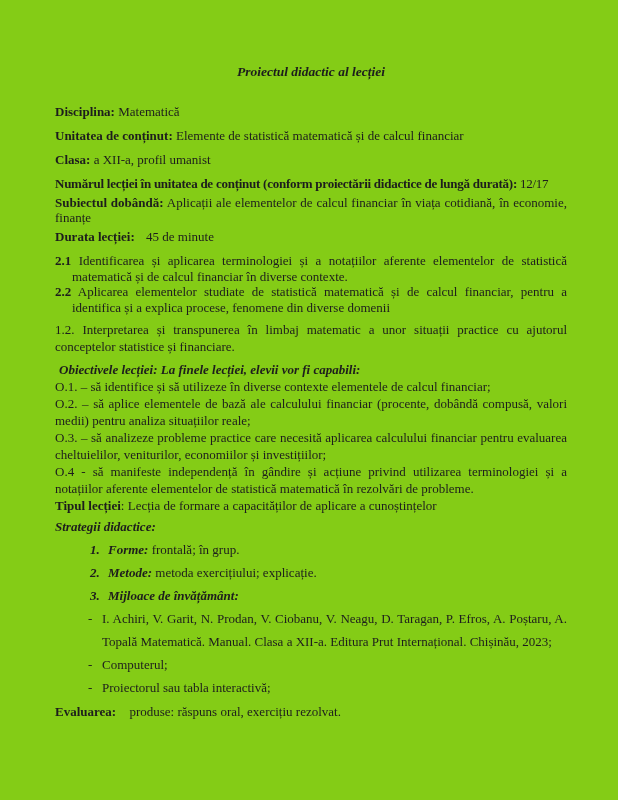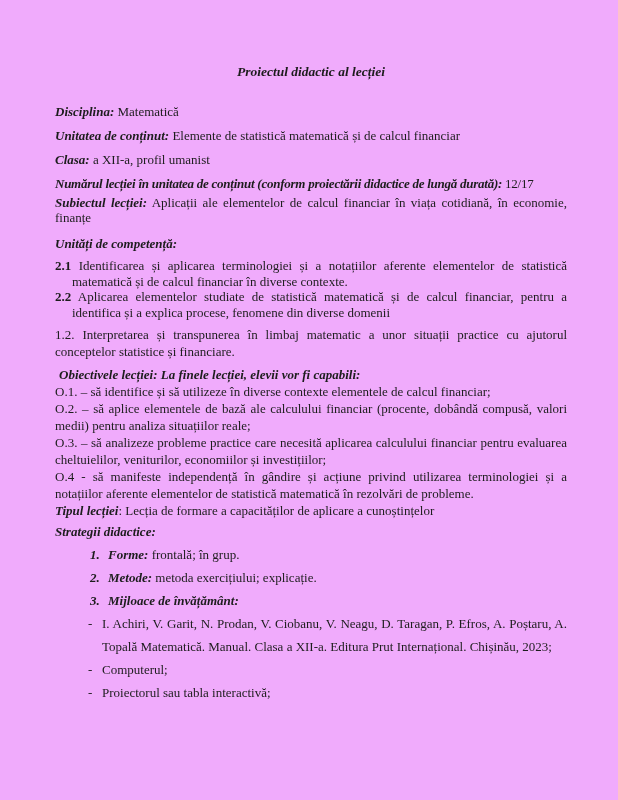--- a/index.html
+++ b/index.html
@@ -2,35 +2,35 @@
 <html><head>
 <meta charset="utf-8">
 <style>
   * { box-sizing: border-box; }
   html, body { margin: 0; padding: 0; background: #ffffff; }
   .doc {
     position: relative;
     width: 618px;
     height: 800px;
     padding: 64px 51px 0 55px;
-    background: #f0abfc;
+    background: #84cc16;
     font-family: "Liberation Serif", "DejaVu Serif", serif;
     font-size: 13px;
     color: #1d1d1d;
     overflow: hidden;
   }
   .title {
     font-size: 13.5px;
     font-weight: bold;
     font-style: italic;
     text-align: center;
     margin: 0 0 24px 0;
     line-height: 16px;
   }
-  .lab { font-weight: bold; font-style: italic; }
+  .lab { font-weight: bold; }
   .field { margin: 0 0 9px 0; line-height: 15px; }
   .field.tight { margin-bottom: 4px; }
   .field.justify { text-align: justify; }
   .squeeze { letter-spacing: -0.25px; }
   .durata-val { margin-left: 8px; }
   .heading { font-weight: bold; font-style: italic; margin: 11px 0 7px 0; line-height: 15px; }
   .comp { margin: 0; line-height: 15.5px; text-align: justify; padding-left: 17px; text-indent: -17px; }
   .comp .cnum { font-weight: bold; }
   .comp-extra { margin: 7px 0 0 0; line-height: 16.5px; text-align: justify; }
   .obj-heading { font-weight: bold; font-style: italic; margin: 6px 0 0 4px; line-height: 17px; }
@@ -68,26 +68,29 @@
     <span class="lab">Clasa:</span>
     <span>a XII-a, profil umanist</span>
   </p>
 
   <p class="field tight squeeze">
     <span class="lab">Numărul lecției în unitatea de conținut (conform proiectării didactice de lungă durată):</span>
     <span>12/17</span>
   </p>
 
   <p class="field tight justify">
-    <span class="lab">Subiectul lecției:</span>
+    <span class="lab">Subiectul dobândă:</span>
     <span>Aplicații ale elementelor de calcul financiar în viața cotidiană, în economie, finanțe</span>
   </p>
 
+  <p class="field">
+    <span class="lab">Durata lecției:</span>
+    <span class="durata-val">45 de minute</span>
+  </p>
 
-  <p class="heading">Unități de competență:</p>
 
   <p class="comp">
     <span class="cnum">2.1</span>
     <span>Identificarea și aplicarea terminologiei și a notațiilor aferente elementelor de statistică matematică și de calcul financiar în diverse contexte.</span>
   </p>
 
   <p class="comp">
     <span class="cnum">2.2</span>
     <span>Aplicarea elementelor studiate de statistică matematică și de calcul financiar, pentru a identifica și a explica procese, fenomene din diverse domenii</span>
   </p>
@@ -138,14 +141,18 @@
   <div class="bitem">
     <span class="dash">-</span>
     <span class="bcontent">Computerul;</span>
   </div>
 
   <div class="bitem">
     <span class="dash">-</span>
     <span class="bcontent">Proiectorul sau tabla interactivă;</span>
   </div>
 
+  <p class="eval">
+    <span class="lab">Evaluarea:</span>
+    <span class="eval-val">produse: răspuns oral, exercițiu rezolvat.</span>
+  </p>
 
 </div>
 
 </body></html>

